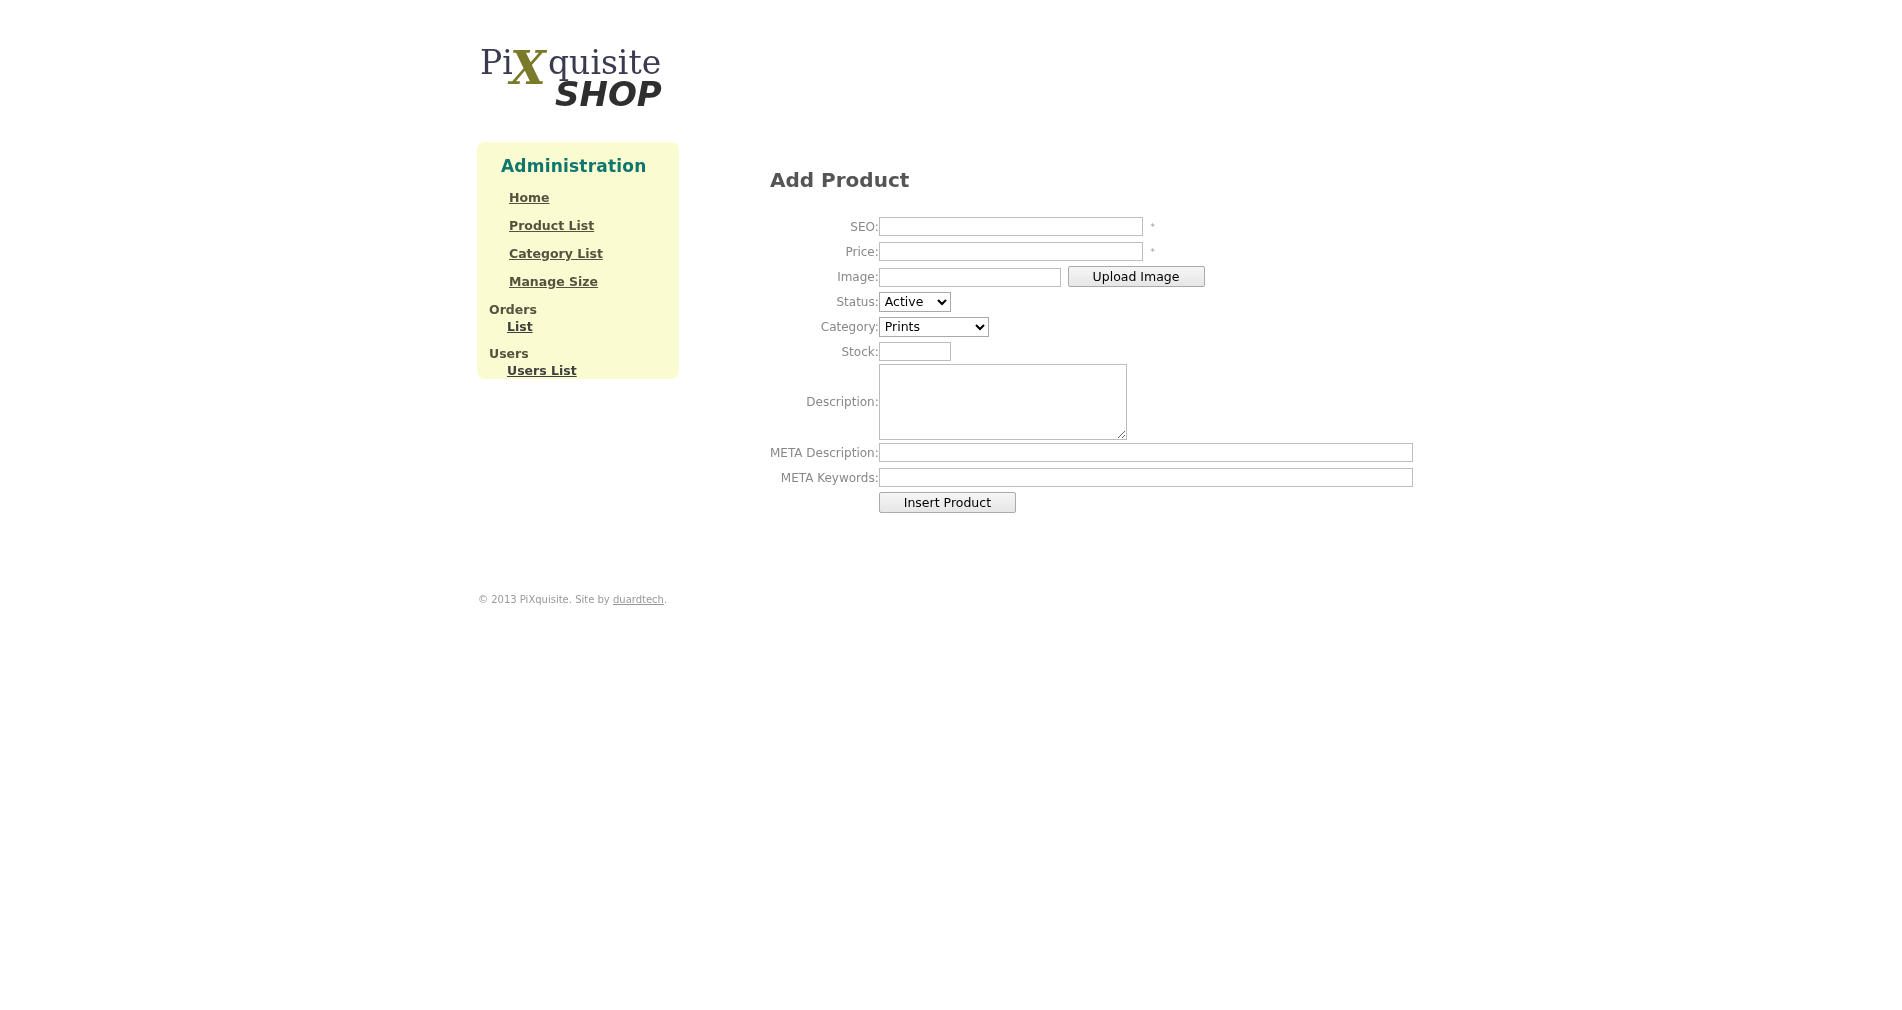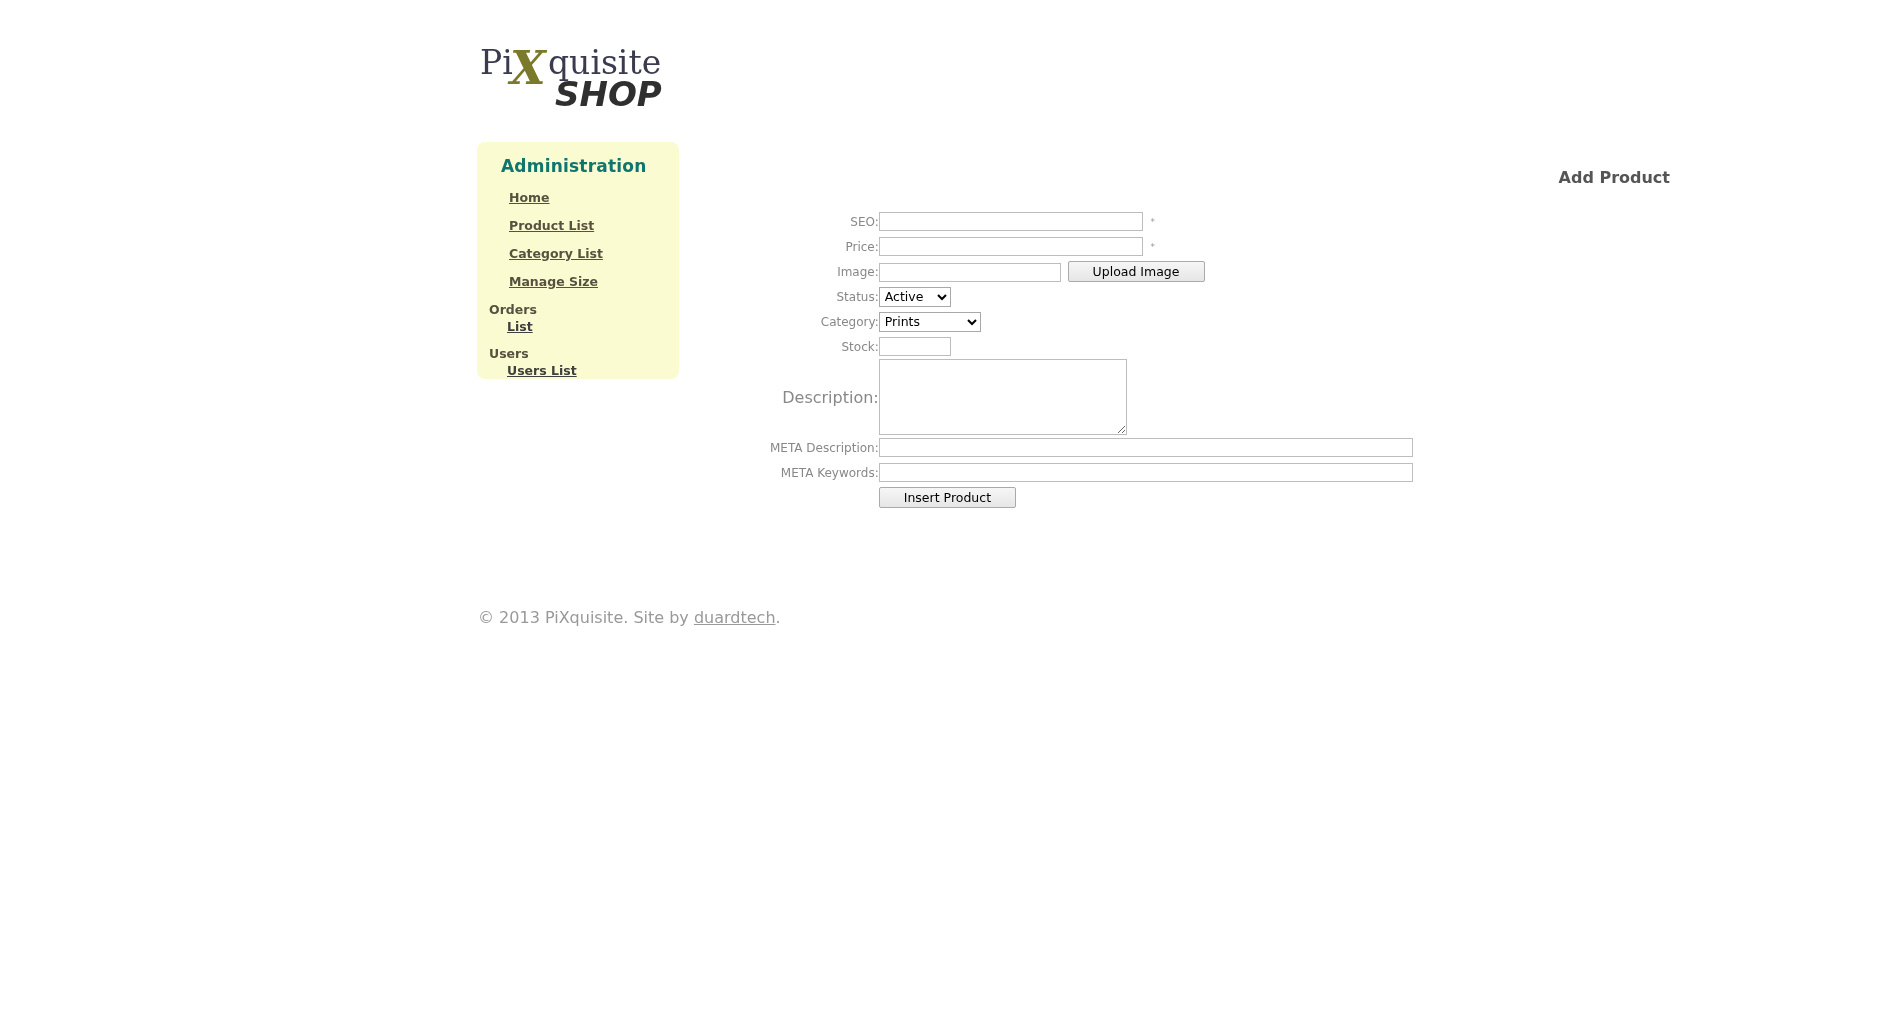--- a/index.html
+++ b/index.html
@@ -87,23 +87,22 @@
   
   .content {
     position: absolute;
     left: 770px;
     top: 168px;
     width: 900px;
   }
   .page-title {
     color: #555555;
     font-weight: bold;
-    font-size: 16px;
+    font-size: 20px;
     margin: 0 0 22px 0;
-    text-align: right;
   }
 
   table.form-table {
     border-collapse: collapse;
   }
   table.form-table td {
     padding: 0;
     vertical-align: middle;
   }
   td.lbl {
@@ -139,21 +138,21 @@
 
   select.sel {
     font-family: "DejaVu Sans", "Liberation Sans", sans-serif;
     font-size: 12.5px;
     height: 20px;
     border: 1px solid #a9a9a9;
     background: #ffffff;
     padding: 0 1px;
   }
   select.w-status { width: 72px; }
-  select.w-category { width: 102px; }
+  select.w-category { width: 110px; }
 
   button.btn {
     font-family: "DejaVu Sans", "Liberation Sans", sans-serif;
     font-size: 12.5px;
     color: #000000;
     background: linear-gradient(#f6f6f6, #e6e6e6);
     border: 1px solid #aaaaaa;
     border-radius: 2px;
     padding: 2px 24px;
     cursor: pointer;
@@ -169,34 +168,34 @@
     font-family: "DejaVu Sans", "Liberation Sans", sans-serif;
     padding: 2px;
     resize: both;
     outline: none;
     display: block;
   }
   td.lbl-top {
     text-align: right;
     padding-right: 5px;
     color: #888888;
-    font-size: 16px;
+    font-size: 12px;
     white-space: nowrap;
     vertical-align: top;
     padding-top: 3px;
   }
   .row-tall td { height: auto; padding-bottom: 4px; }
   .submit-row td { padding-top: 8px; }
 
   
   .footer {
     position: absolute;
     left: 478px;
-    top: 608px;
-    font-size: 16px;
+    top: 594px;
+    font-size: 10px;
     color: #999999;
   }
   .footer a {
     color: #999999;
     text-decoration: underline;
     cursor: pointer;
   }
 </style>
 </head>
 <body>

